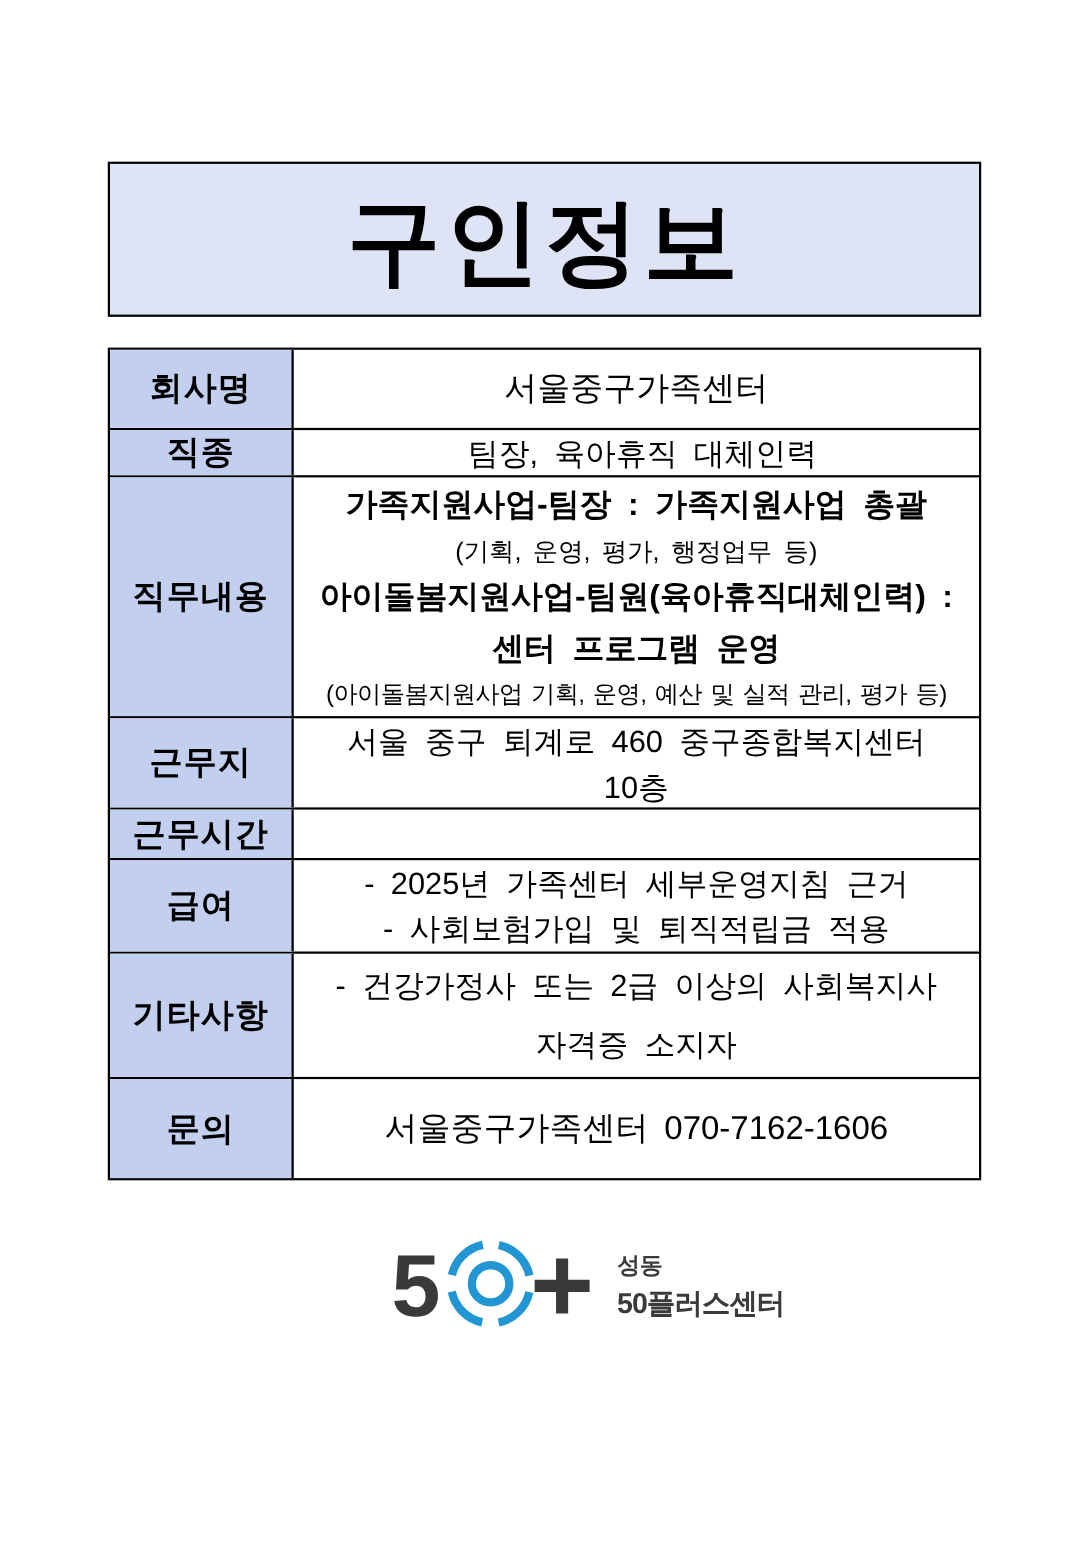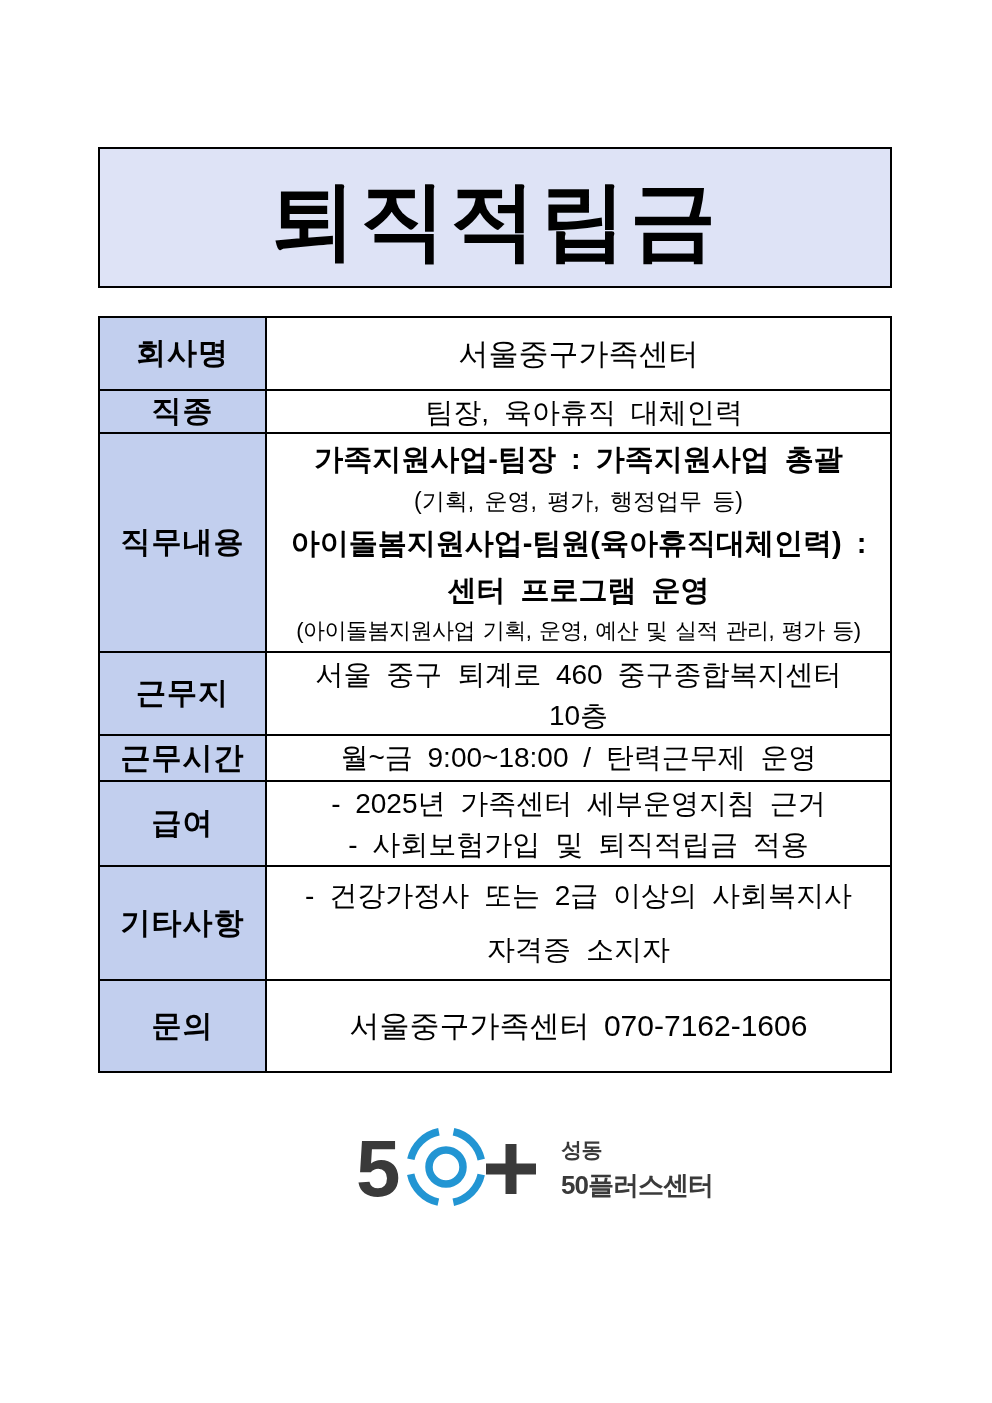--- a/index.html
+++ b/index.html
@@ -100,21 +100,21 @@
   }
 </style>
 </head>
 <body>
 
 <div class="page">
   <div class="content">
 
     
     <div class="title-band">
-      <div class="title">퇴직적립금</div>
+      <div class="title">구인정보</div>
     </div>
 
     
     <div class="jobtable">
 
       <div class="trow h-company">
         <div class="tlabel">회사명</div>
         <div class="tvalue">
           <div class="line lg">서울중구가족센터</div>
         </div>
@@ -141,23 +141,20 @@
       <div class="trow h-location">
         <div class="tlabel">근무지</div>
         <div class="tvalue">
           <div class="line n">서울 중구 퇴계로 460 중구종합복지센터</div>
           <div class="line n">10층</div>
         </div>
       </div>
 
       <div class="trow h-hours">
         <div class="tlabel">근무시간</div>
-        <div class="tvalue">
-          <div class="line n">월~금 9:00~18:00 / 탄력근무제 운영</div>
-        </div>
       </div>
 
       <div class="trow h-salary">
         <div class="tlabel">급여</div>
         <div class="tvalue">
           <div class="line n">- 2025년 가족센터 세부운영지침 근거</div>
           <div class="line n">- 사회보험가입 및 퇴직적립금 적용</div>
         </div>
       </div>
 

